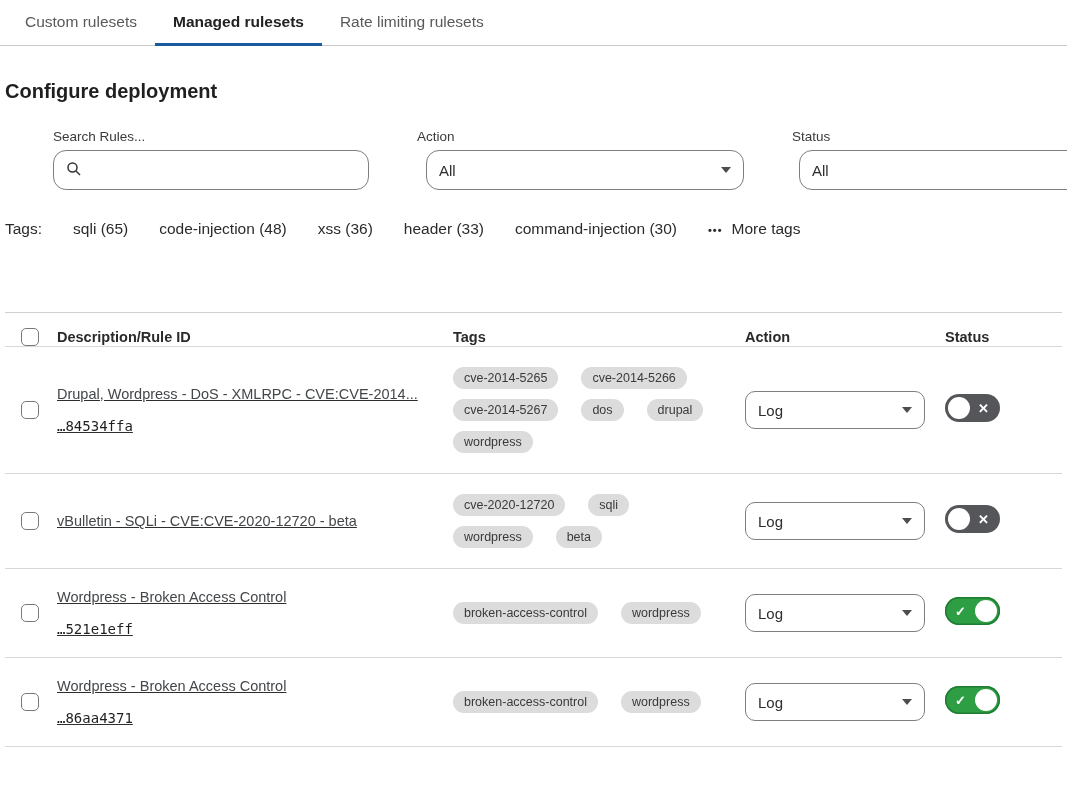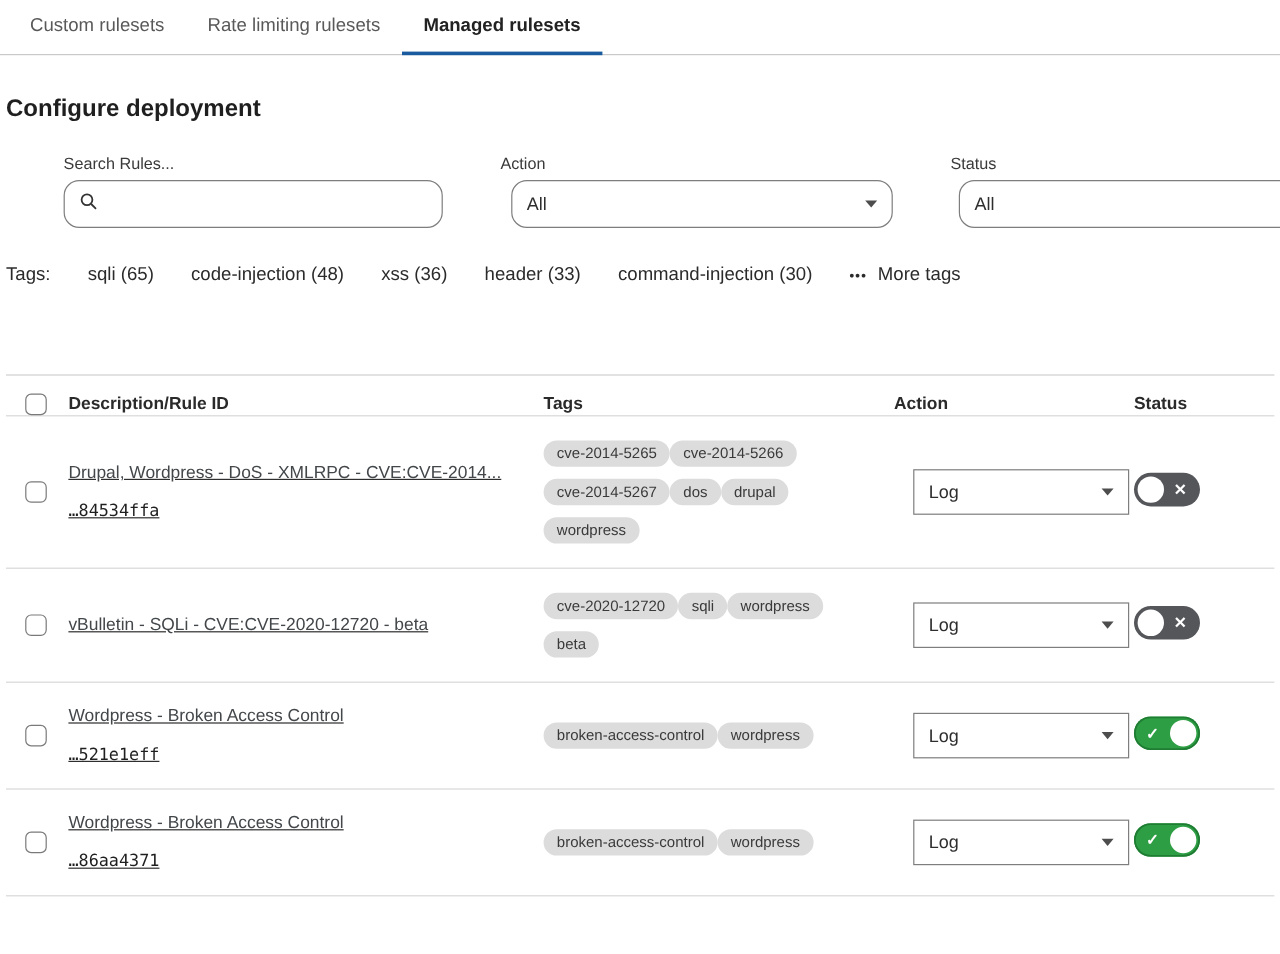--- a/index.html
+++ b/index.html
@@ -46,43 +46,43 @@
   
   .table { margin-top:74px; border-top:1px solid #cfcfcf; }
   .trow { display:grid; grid-template-columns:36px 396px 292px 200px 1fr; padding-left:16px; align-items:center;
     border-bottom:1px solid #d8d8d8; }
   .thead { padding-top:15px; font-weight:700; font-size:14.5px; color:#2a2a2a; }
   .rule-row { padding-top:20px; padding-bottom:20px; }
   .checkbox { width:18px; height:18px; border:1.6px solid #7a7a7a; border-radius:5px; background:#fff; cursor:pointer; }
   .cell-desc { display:flex; flex-direction:column; justify-content:center; gap:16px; padding-right:24px;text-decoration:underline; }
   .rule-desc { font-size:14.5px; color:#43474a; }
   .rule-id { font-family:"DejaVu Sans Mono", monospace; font-size:14px; color:#1f1f1f; }
-  .cell-tags { display:flex; flex-wrap:wrap; gap:10px 0; align-items:center; align-content:center; padding-right:24px; }
+  .cell-tags { display:flex; flex-wrap:wrap; gap:10px 23px; align-items:center; align-content:center; padding-right:24px; }
   .tag-pill { background:#dcdcdc; color:#3a3a3a; font-size:12.5px; padding:4px 11px; border-radius:11px; white-space:nowrap; }
-  .action-select { width:180px; height:38px; border:1px solid #7e7e7e; border-radius:0; background:#fff;
-    display:flex; align-items:center; justify-content:space-between; padding:0 12px; font-size:15px; color:#2e2e2e; cursor:pointer;margin-left:16px; }
+  .action-select { width:180px; height:38px; border:1px solid #7e7e7e; border-radius:10px; background:#fff;
+    display:flex; align-items:center; justify-content:space-between; padding:0 12px; font-size:15px; color:#2e2e2e; cursor:pointer; }
 
   
   .toggle { width:55px; height:28px; border-radius:14px; position:relative; cursor:pointer; display:inline-block; }
   .toggle.off { background:#54565a; }
   .toggle.on { background:#2e9e44; box-shadow:0 0 0 1.5px #1f7c33 inset; }
   .knob { position:absolute; top:50%; transform:translateY(-50%); width:22px; height:22px; background:#fff; border-radius:50%; }
   .toggle.off .knob { left:3px; }
   .toggle.on .knob { right:3px; }
   .glyph { position:absolute; top:50%; transform:translateY(-50%); color:#fff; font-weight:700; font-size:13px; line-height:1; }
   .toggle.off .glyph { right:11px; }
   .toggle.on .glyph { left:10px; }
 </style>
 </head>
 <body>
 
 <div class="tabbar">
   <div class="tab">Custom rulesets</div>
+  <div class="tab active">Managed rulesets</div>
   <div class="tab">Rate limiting rulesets</div>
-  <div class="tab active">Managed rulesets</div>
 </div>
 
 <div class="content">
 
   <div class="heading-row">
     <div class="page-title">Configure deployment</div>
   </div>
 
   <div class="filters">
     <div class="field">

